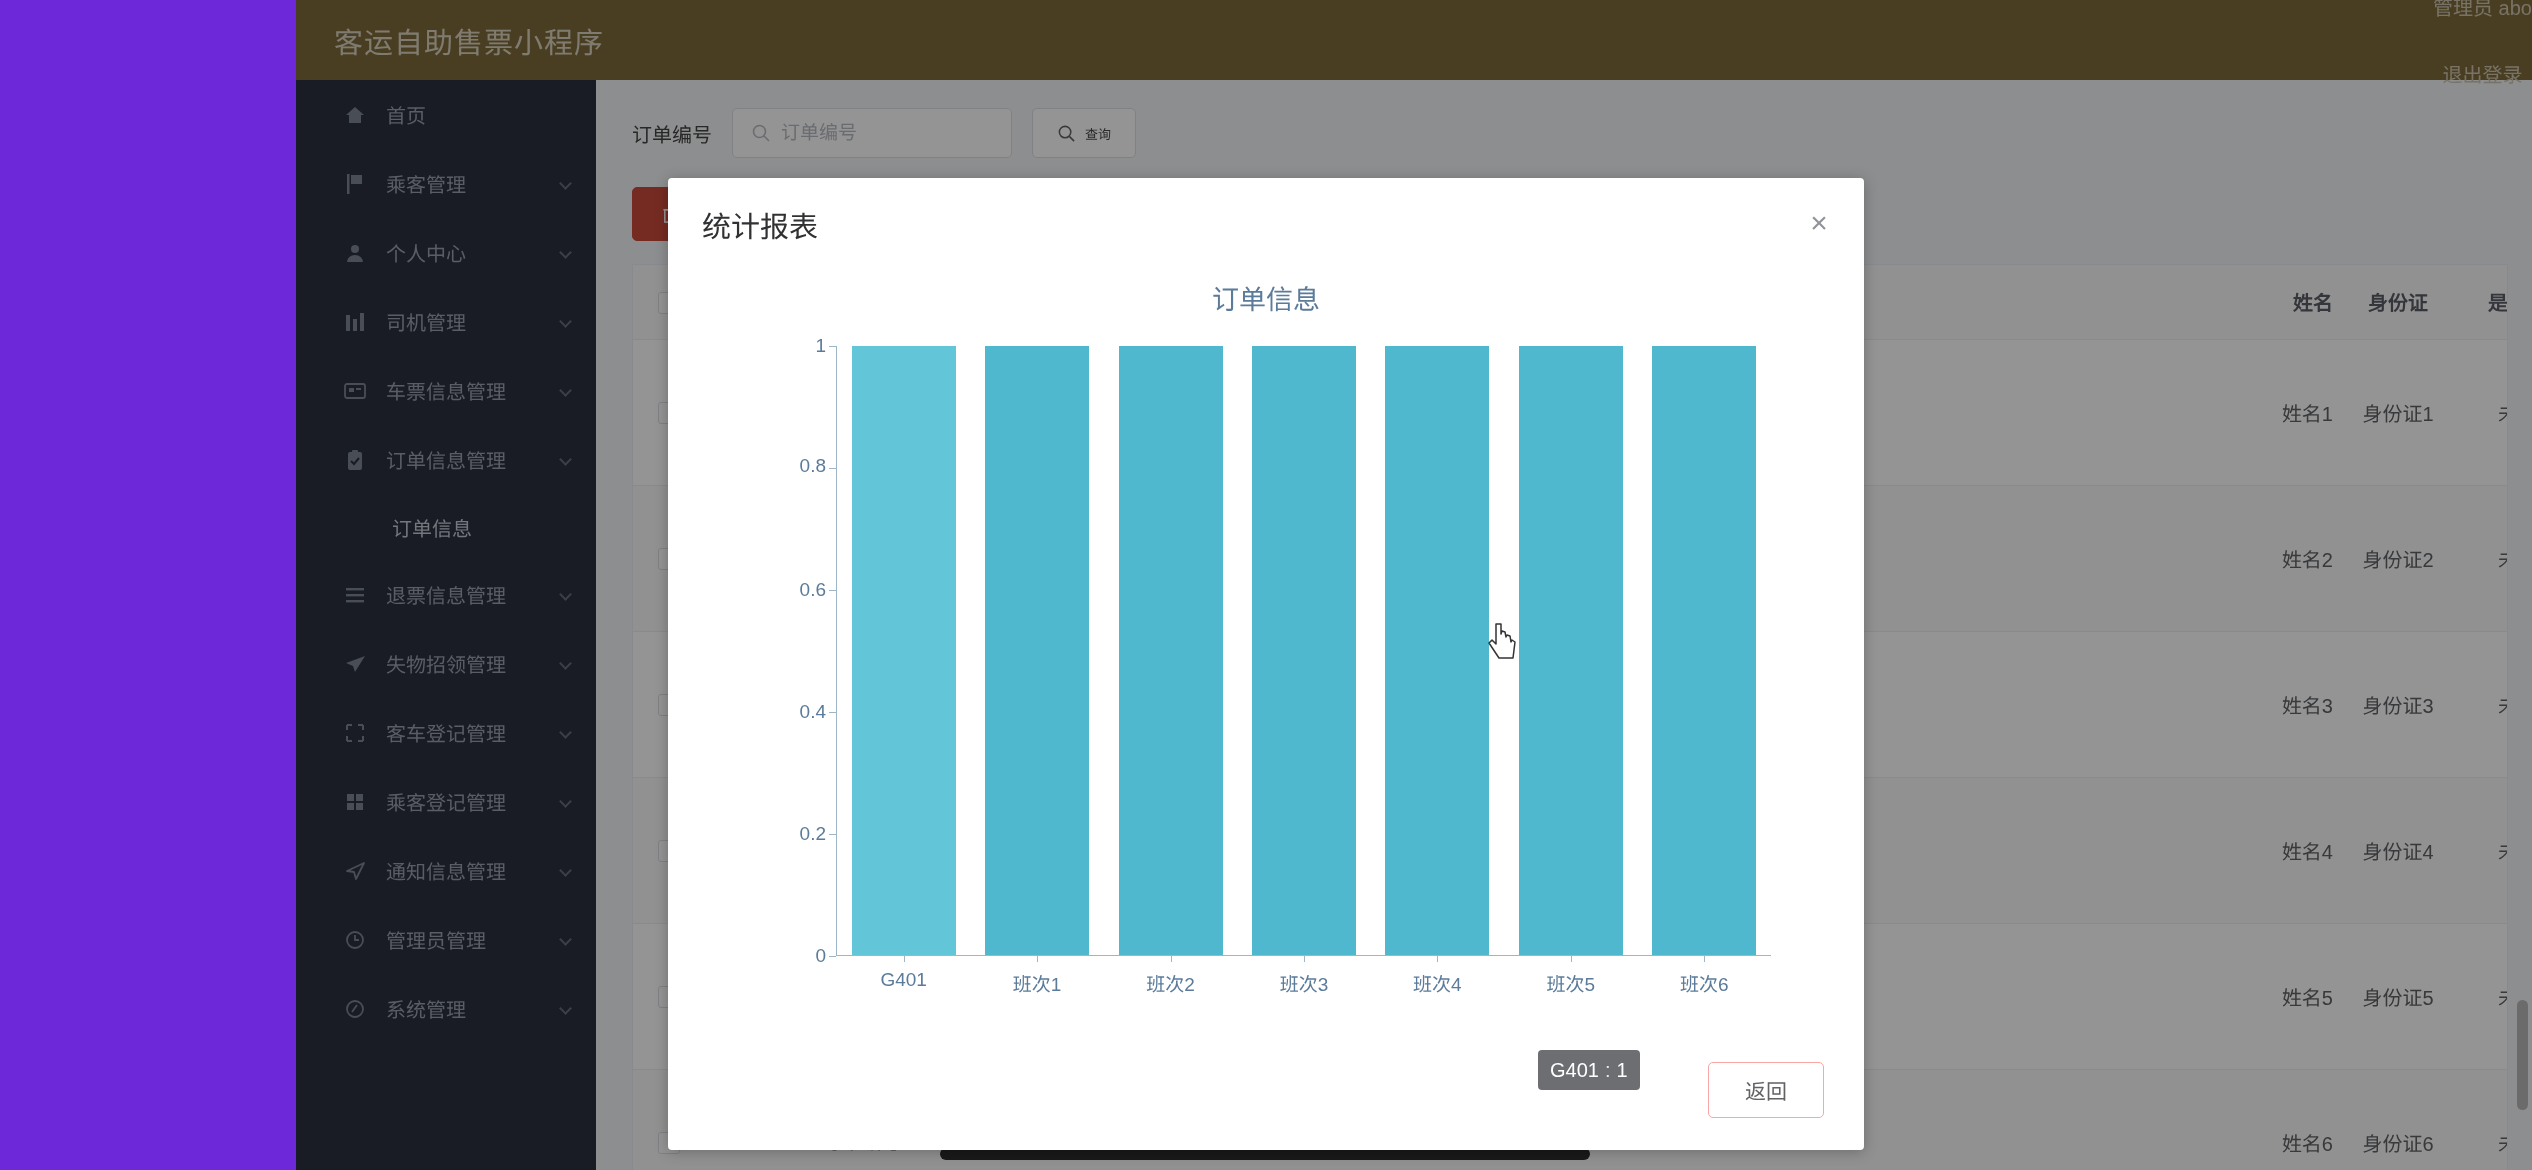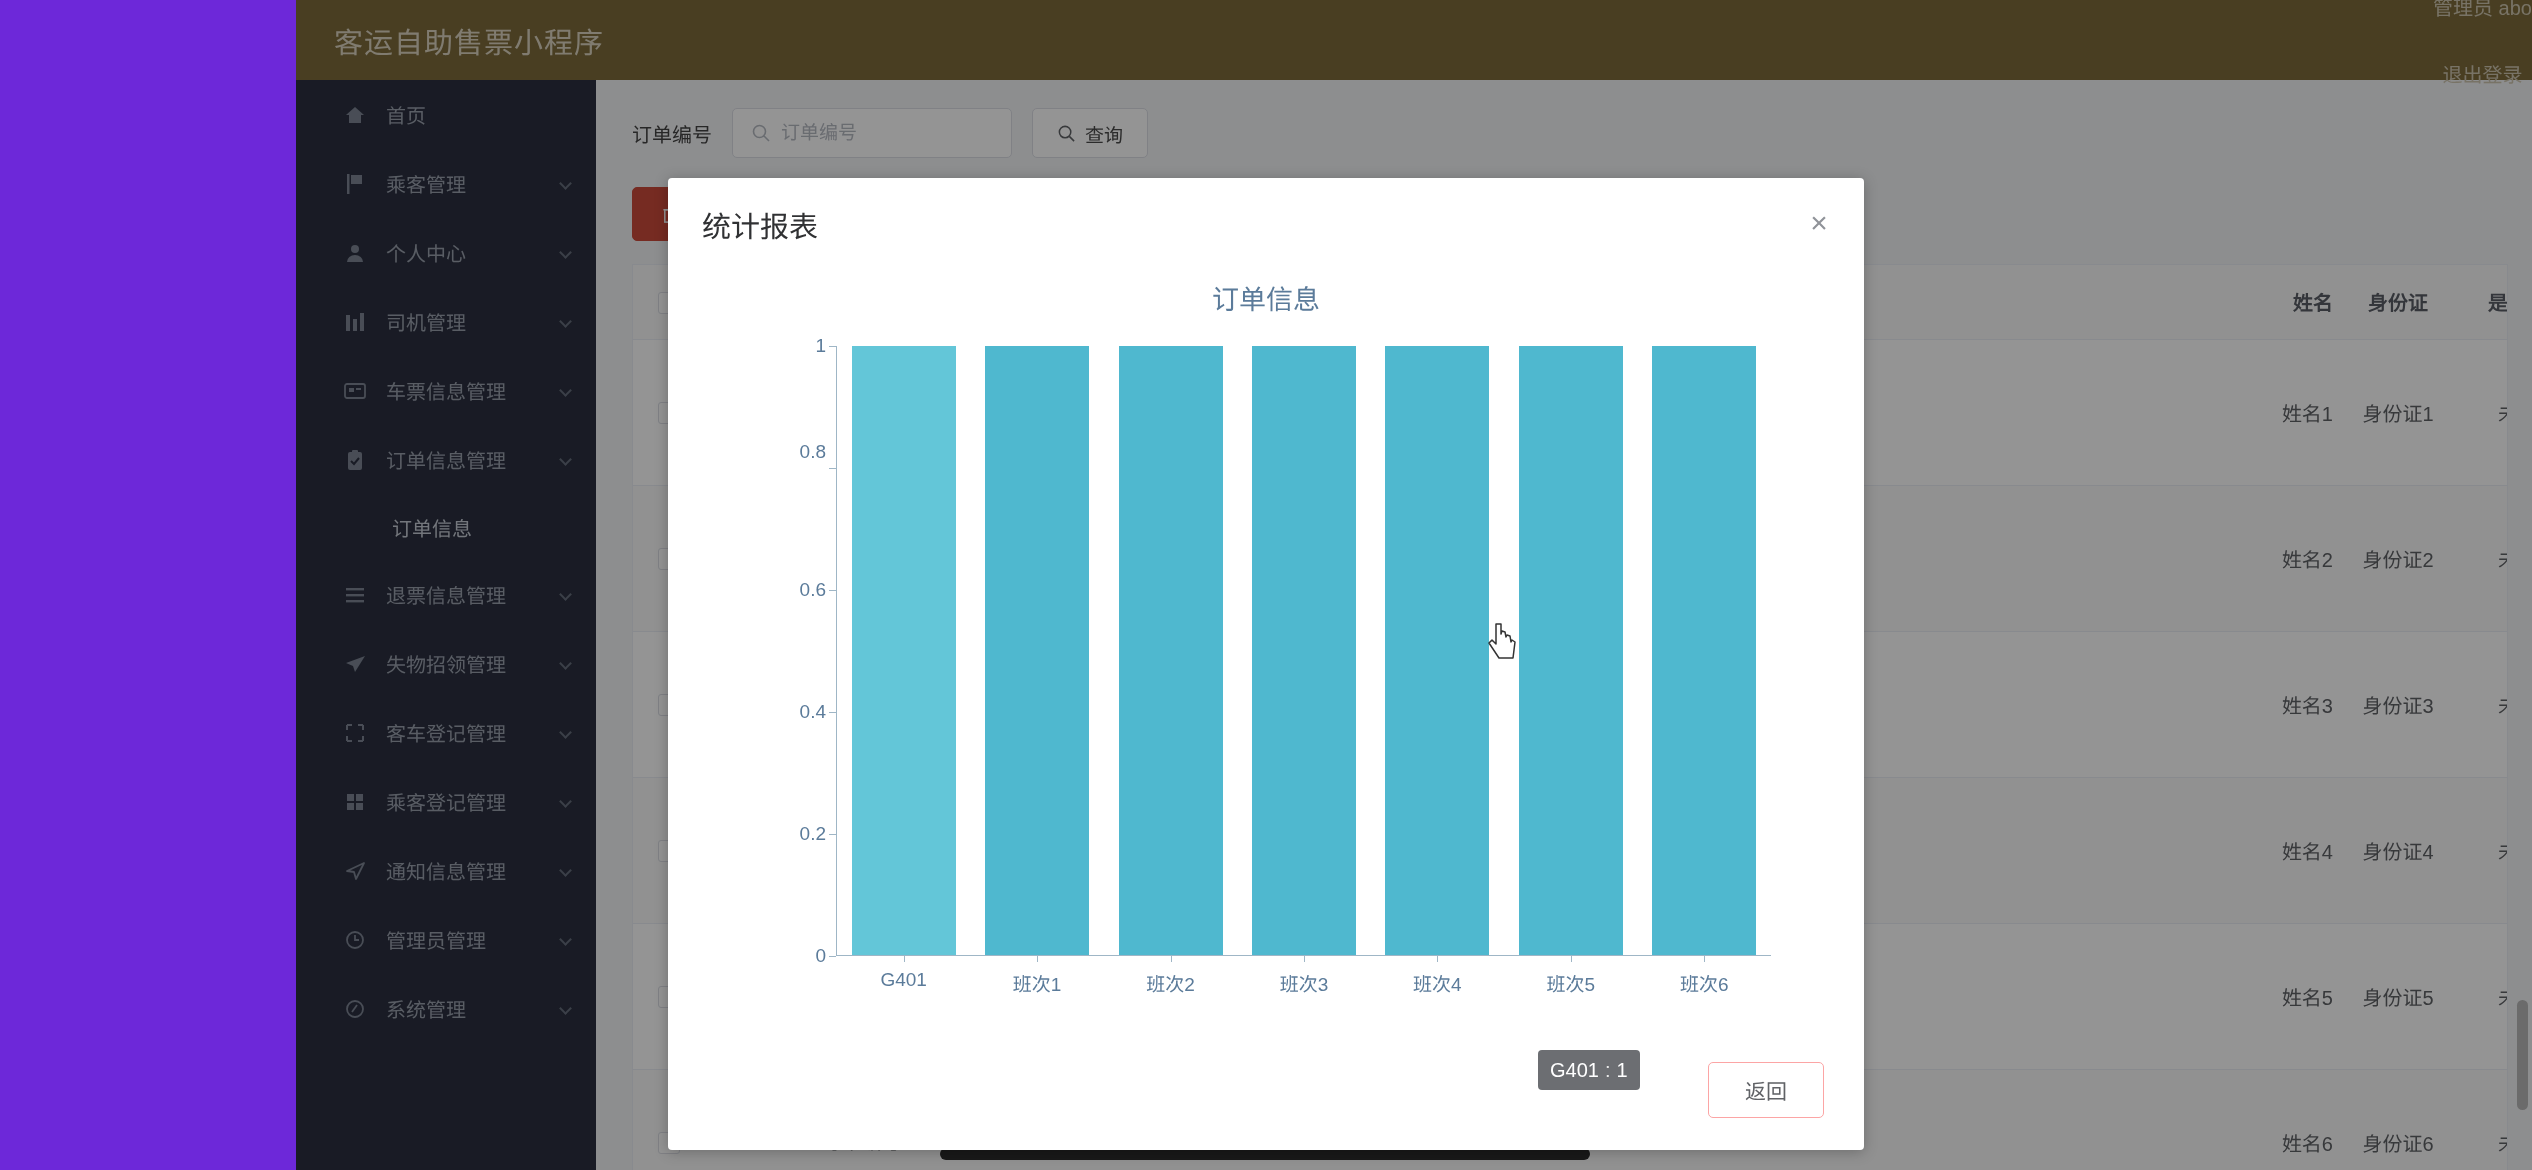--- a/index.html
+++ b/index.html
@@ -128,21 +128,21 @@
     font-family: inherit;
   }
   .search-input-wrap input::placeholder { color: #b6bac2; }
   .btn {
     display: inline-flex; align-items: center; justify-content: center;
     gap: 9px;
     height: 50px; padding: 0 24px;
     border: 1px solid #dcdfe6;
     border-radius: 5px;
     background: #fff;
-    font-size: 19px;
+    font-size: 13px;
     color: #4b4b4b;
     cursor: pointer;
     font-family: inherit;
     white-space: nowrap;
   }
   .action-row {
     display: flex; align-items: center;
     padding-left: 36px;
     gap: 22px;
     height: 100px;
@@ -700,21 +700,21 @@
               </div>
             </div>
         <div class="ytick" style="top: 610px;">0</div>
             <div class="ytick-mark" style="top: 610px;"></div>
             <div class="ytick" style="top: 488px;">0.2</div>
             <div class="ytick-mark" style="top: 488px;"></div>
             <div class="ytick" style="top: 366px;">0.4</div>
             <div class="ytick-mark" style="top: 366px;"></div>
             <div class="ytick" style="top: 244px;">0.6</div>
             <div class="ytick-mark" style="top: 244px;"></div>
-            <div class="ytick" style="top: 106px;">0.8</div>
+            <div class="ytick" style="top: 120px;">0.8</div>
             <div class="ytick-mark" style="top: 122px;"></div>
             <div class="ytick" style="top: 0px;">1</div>
             <div class="ytick-mark" style="top: 0px;"></div>
           </div>
       </div>
 
       <div class="tooltip">
         <span class="tname">G401</span>
         <span class="tsep">:</span>
         <span class="tval">1</span>

